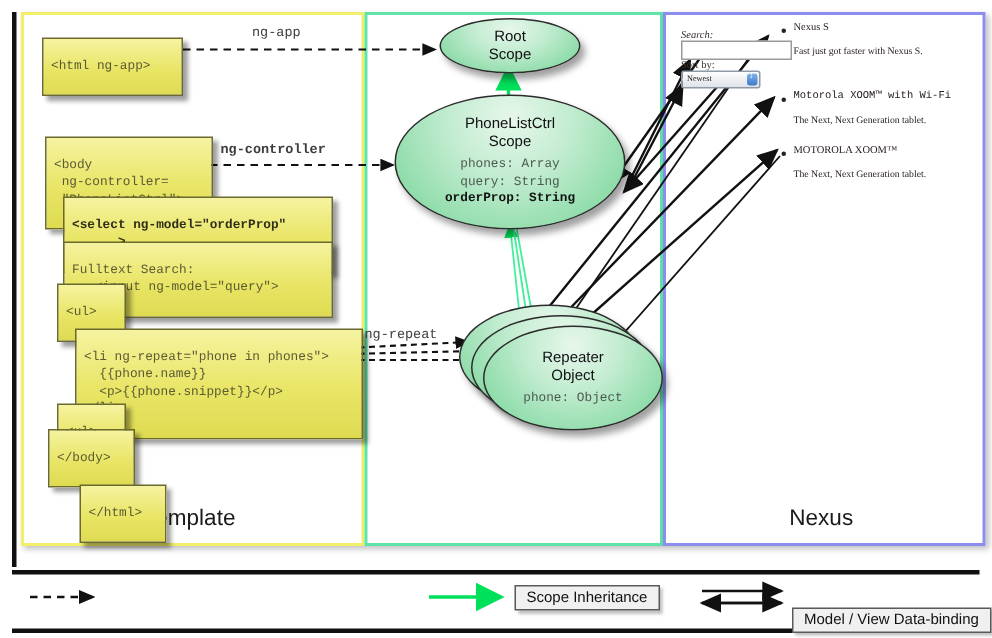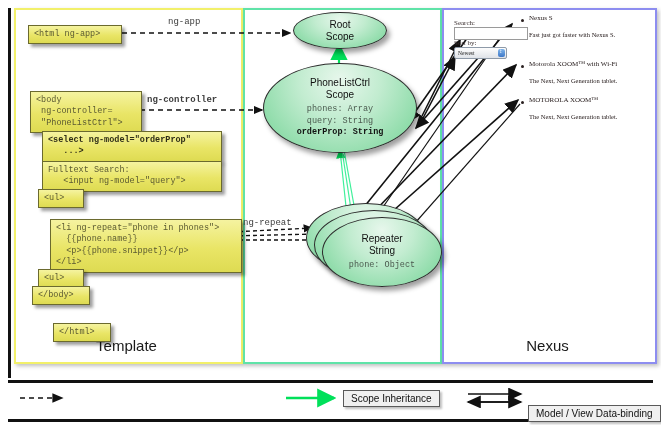--- a/index.html
+++ b/index.html
@@ -19,21 +19,21 @@
   .col-model{left:243px;width:195px;border-color:#5fe3a8;}
   .col-view{left:442px;width:211px;border-color:#8d8df0;}
 
   .col-label{position:absolute;top:337px;width:100%;text-align:center;
              font-size:15px;color:#1a1a1a;}
 
   
   .code{position:absolute;background:linear-gradient(to bottom,#f5f3a0 0%,#e9e566 55%,#dedb52 100%);
         border:1px solid #6b6a2e;color:#5b5a32;
         font-family:"Liberation Mono",monospace;font-size:8.5px;line-height:1.35;
-        padding:3px 5px;white-space:pre;
+        padding:13px 5px;white-space:pre;
         box-shadow:3px 3px 3px rgba(0,0,0,.38);}
   .code.bold{font-weight:bold;color:#2f2e18;}
 
   
   .ellipse{position:absolute;border-radius:50%;
            background:radial-gradient(ellipse at 50% 18%, #e7f7ec 0%, #c2ecd0 38%, #8fdcaa 78%, #79d39a 100%);
            border:1.5px solid #2c2c2c;
            box-shadow:3px 4px 5px rgba(0,0,0,.38);
            display:flex;flex-direction:column;justify-content:center;}
   .ell-title{font-size:10px;color:#111;text-align:center;line-height:1.2;}
@@ -161,38 +161,38 @@
 Scope</div>
     <div class="ell-props">phones: Array
 query: String</div>
     <div class="ell-props" style="color:#111;font-weight:bold;margin-top:0;">orderProp: String</div>
   </div>
 
   <div class="stack" style="left:306px;top:203px;width:118px;height:68px;"></div>
   <div class="stack" style="left:314px;top:210px;width:118px;height:68px;"></div>
   <div class="ellipse" style="left:322px;top:217px;width:118px;height:68px;">
     <div class="ell-title" style="white-space:pre-line;">Repeater
-String</div>
+Object</div>
     <div class="ell-props">phone: Object</div>
   </div>
 
-  <div class="v-label" style="left:454px;top:19px;">Search:</div>
+  <div class="v-label" style="left:454px;top:19px;font-style:italic;">Search:</div>
   <input class="v-input" style="left: 454px; top: 27px; width: 68px;" placeholder="">
   <div class="v-label" style="left:454px;top:39px;">Sort by:</div>
   <div class="v-select" style="left:454px;top:47px;width:48px;">
     <span>Newest</span>
     <span class="knob"></span>
   </div>
 
   <div class="v-bullet" style="left:521px;top:19px;"></div>
   <div class="v-item v-name" style="left:529px;top:14px;">Nexus S</div>
   <div class="v-item v-snip" style="left:529px;top:31px;">Fast just got faster with Nexus S.</div>
 
   <div class="v-bullet" style="left:521px;top:65px;"></div>
-  <div class="v-item v-name" style="left:529px;top:60px;">Motorola XOOM™ with Wi-Fi</div>
+  <div class="v-item v-name" style="left:529px;top:60px;font-family:Liberation Mono, monospace;">Motorola XOOM™ with Wi-Fi</div>
   <div class="v-item v-snip" style="left:529px;top:77px;">The Next, Next Generation tablet.</div>
 
   <div class="v-bullet" style="left:521px;top:101px;"></div>
   <div class="v-item v-name" style="left:529px;top:96px;">MOTOROLA XOOM™</div>
   <div class="v-item v-snip" style="left:529px;top:113px;">The Next, Next Generation tablet.</div>
 
   <div class="rule-bottom"></div>
   <div class="rule-bottom2"></div>
 
   <svg class="legend-arrows" width="661" height="425">

